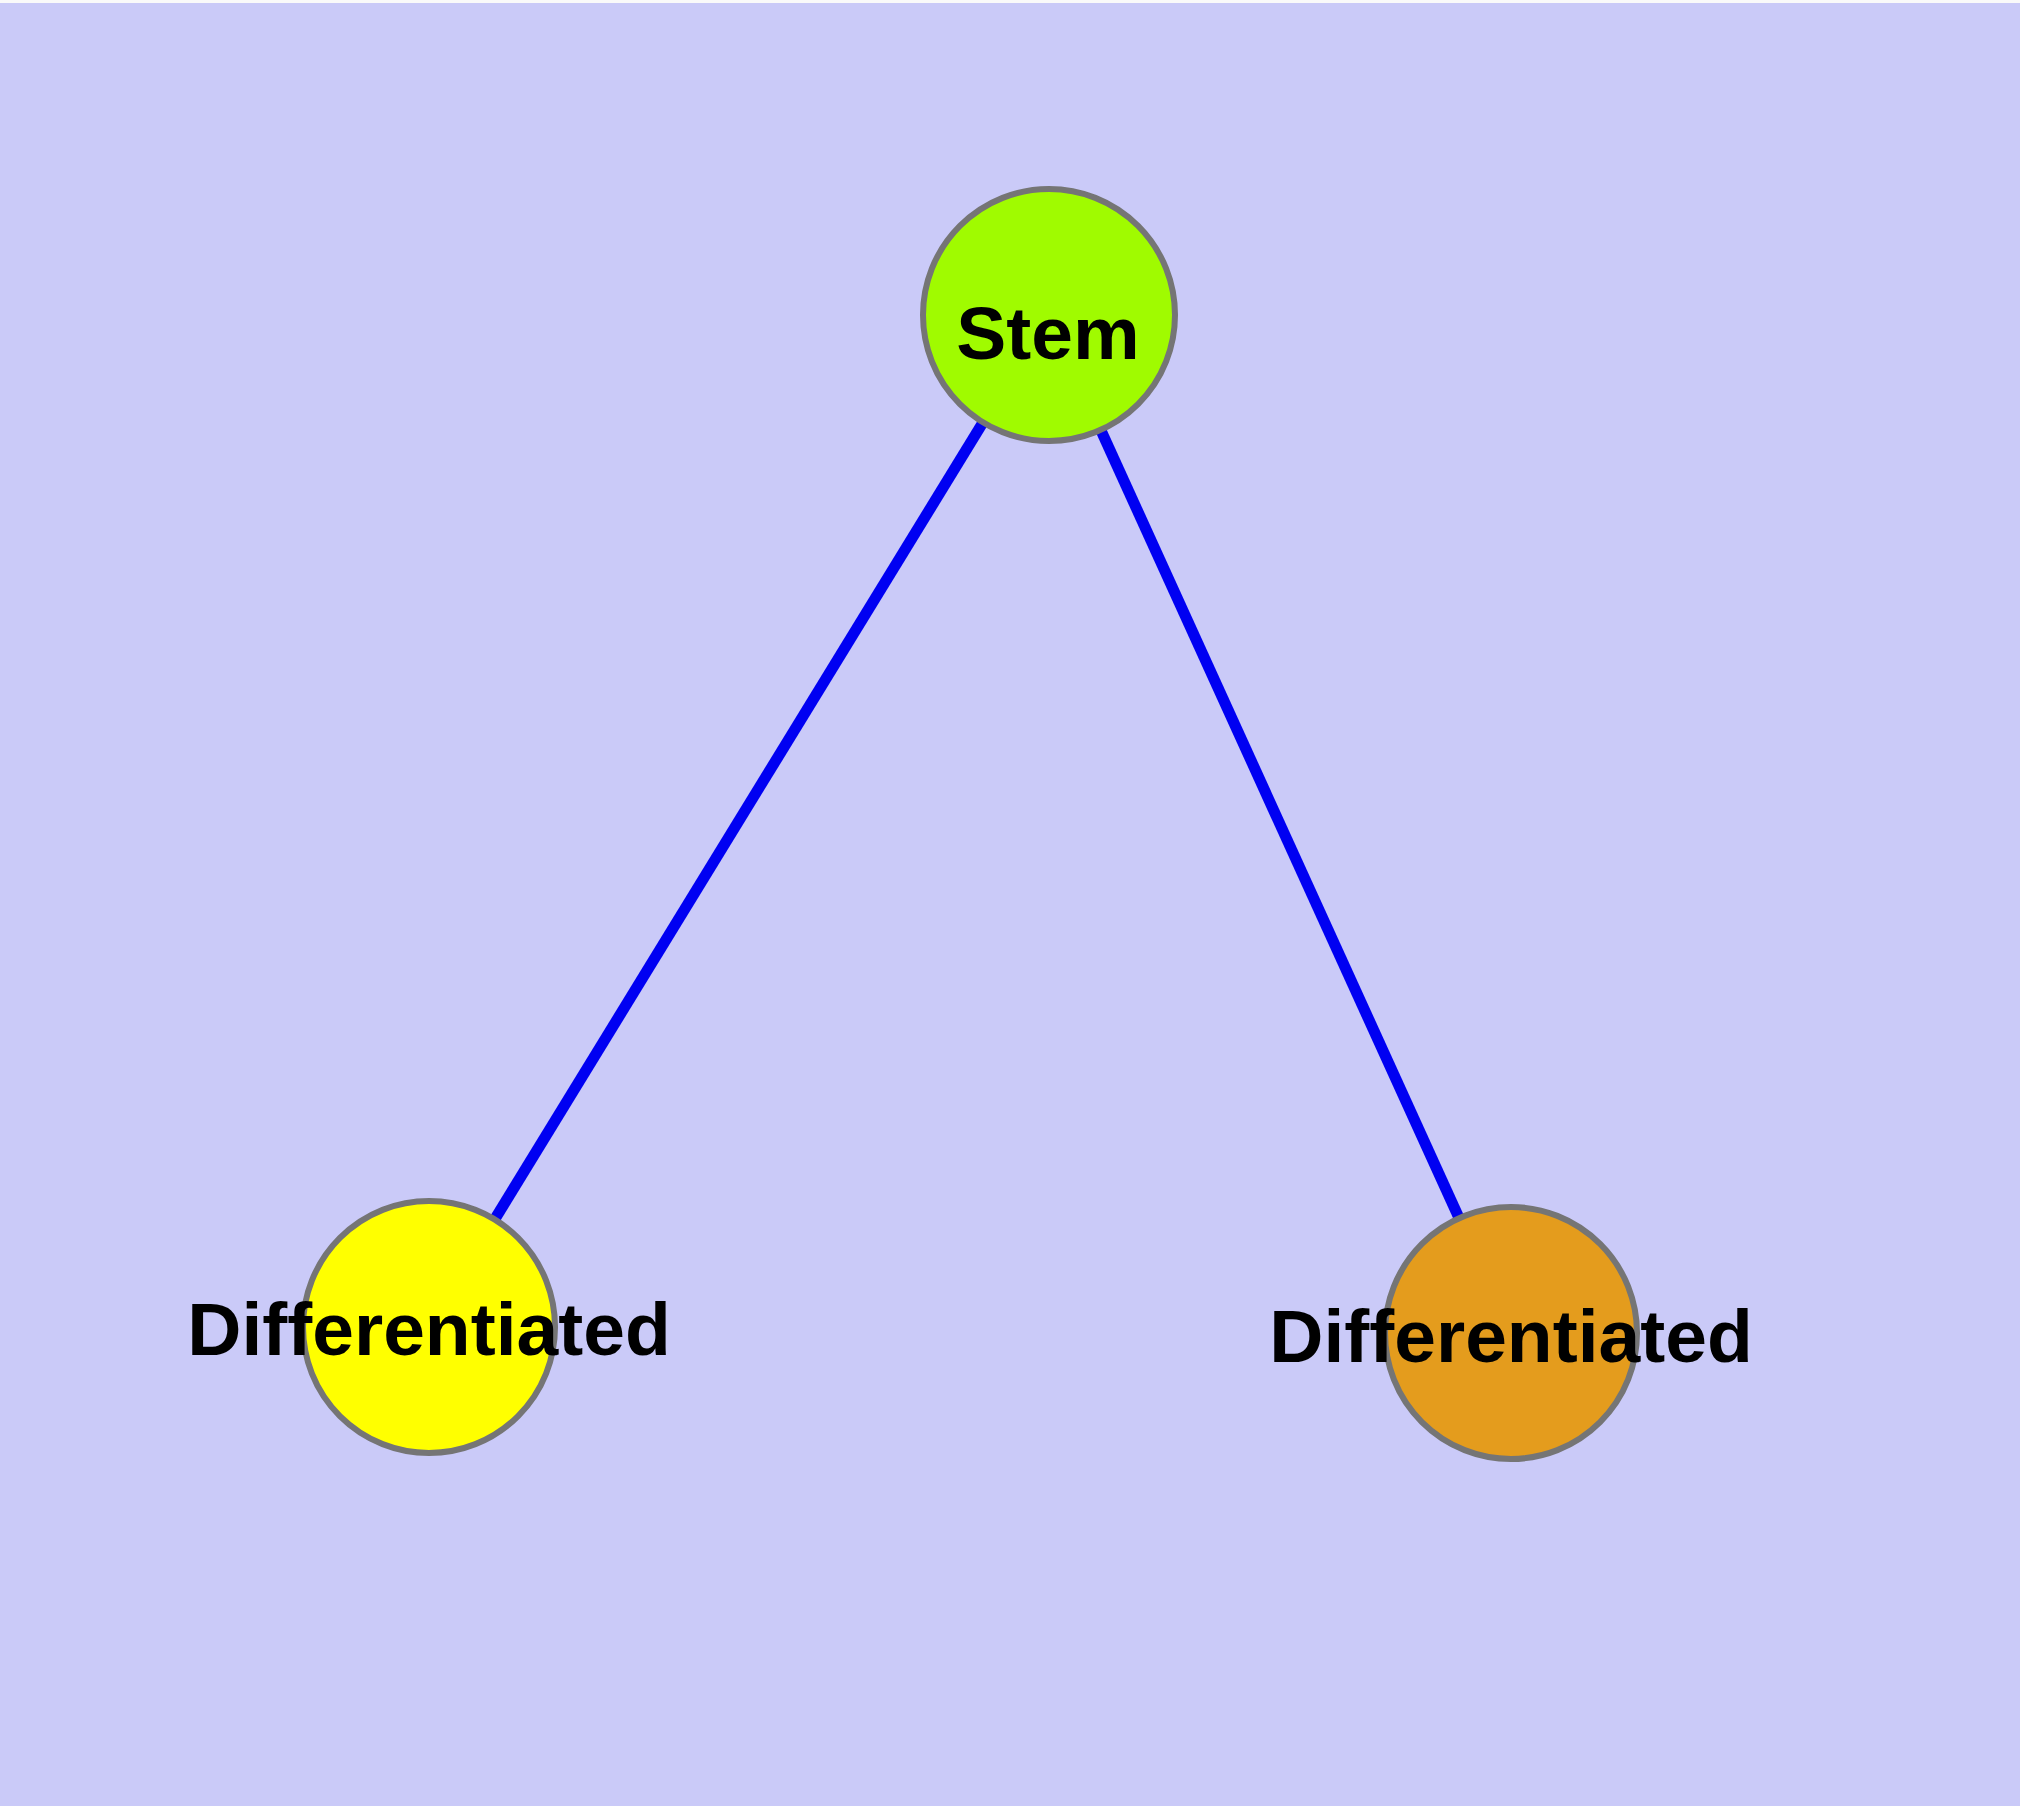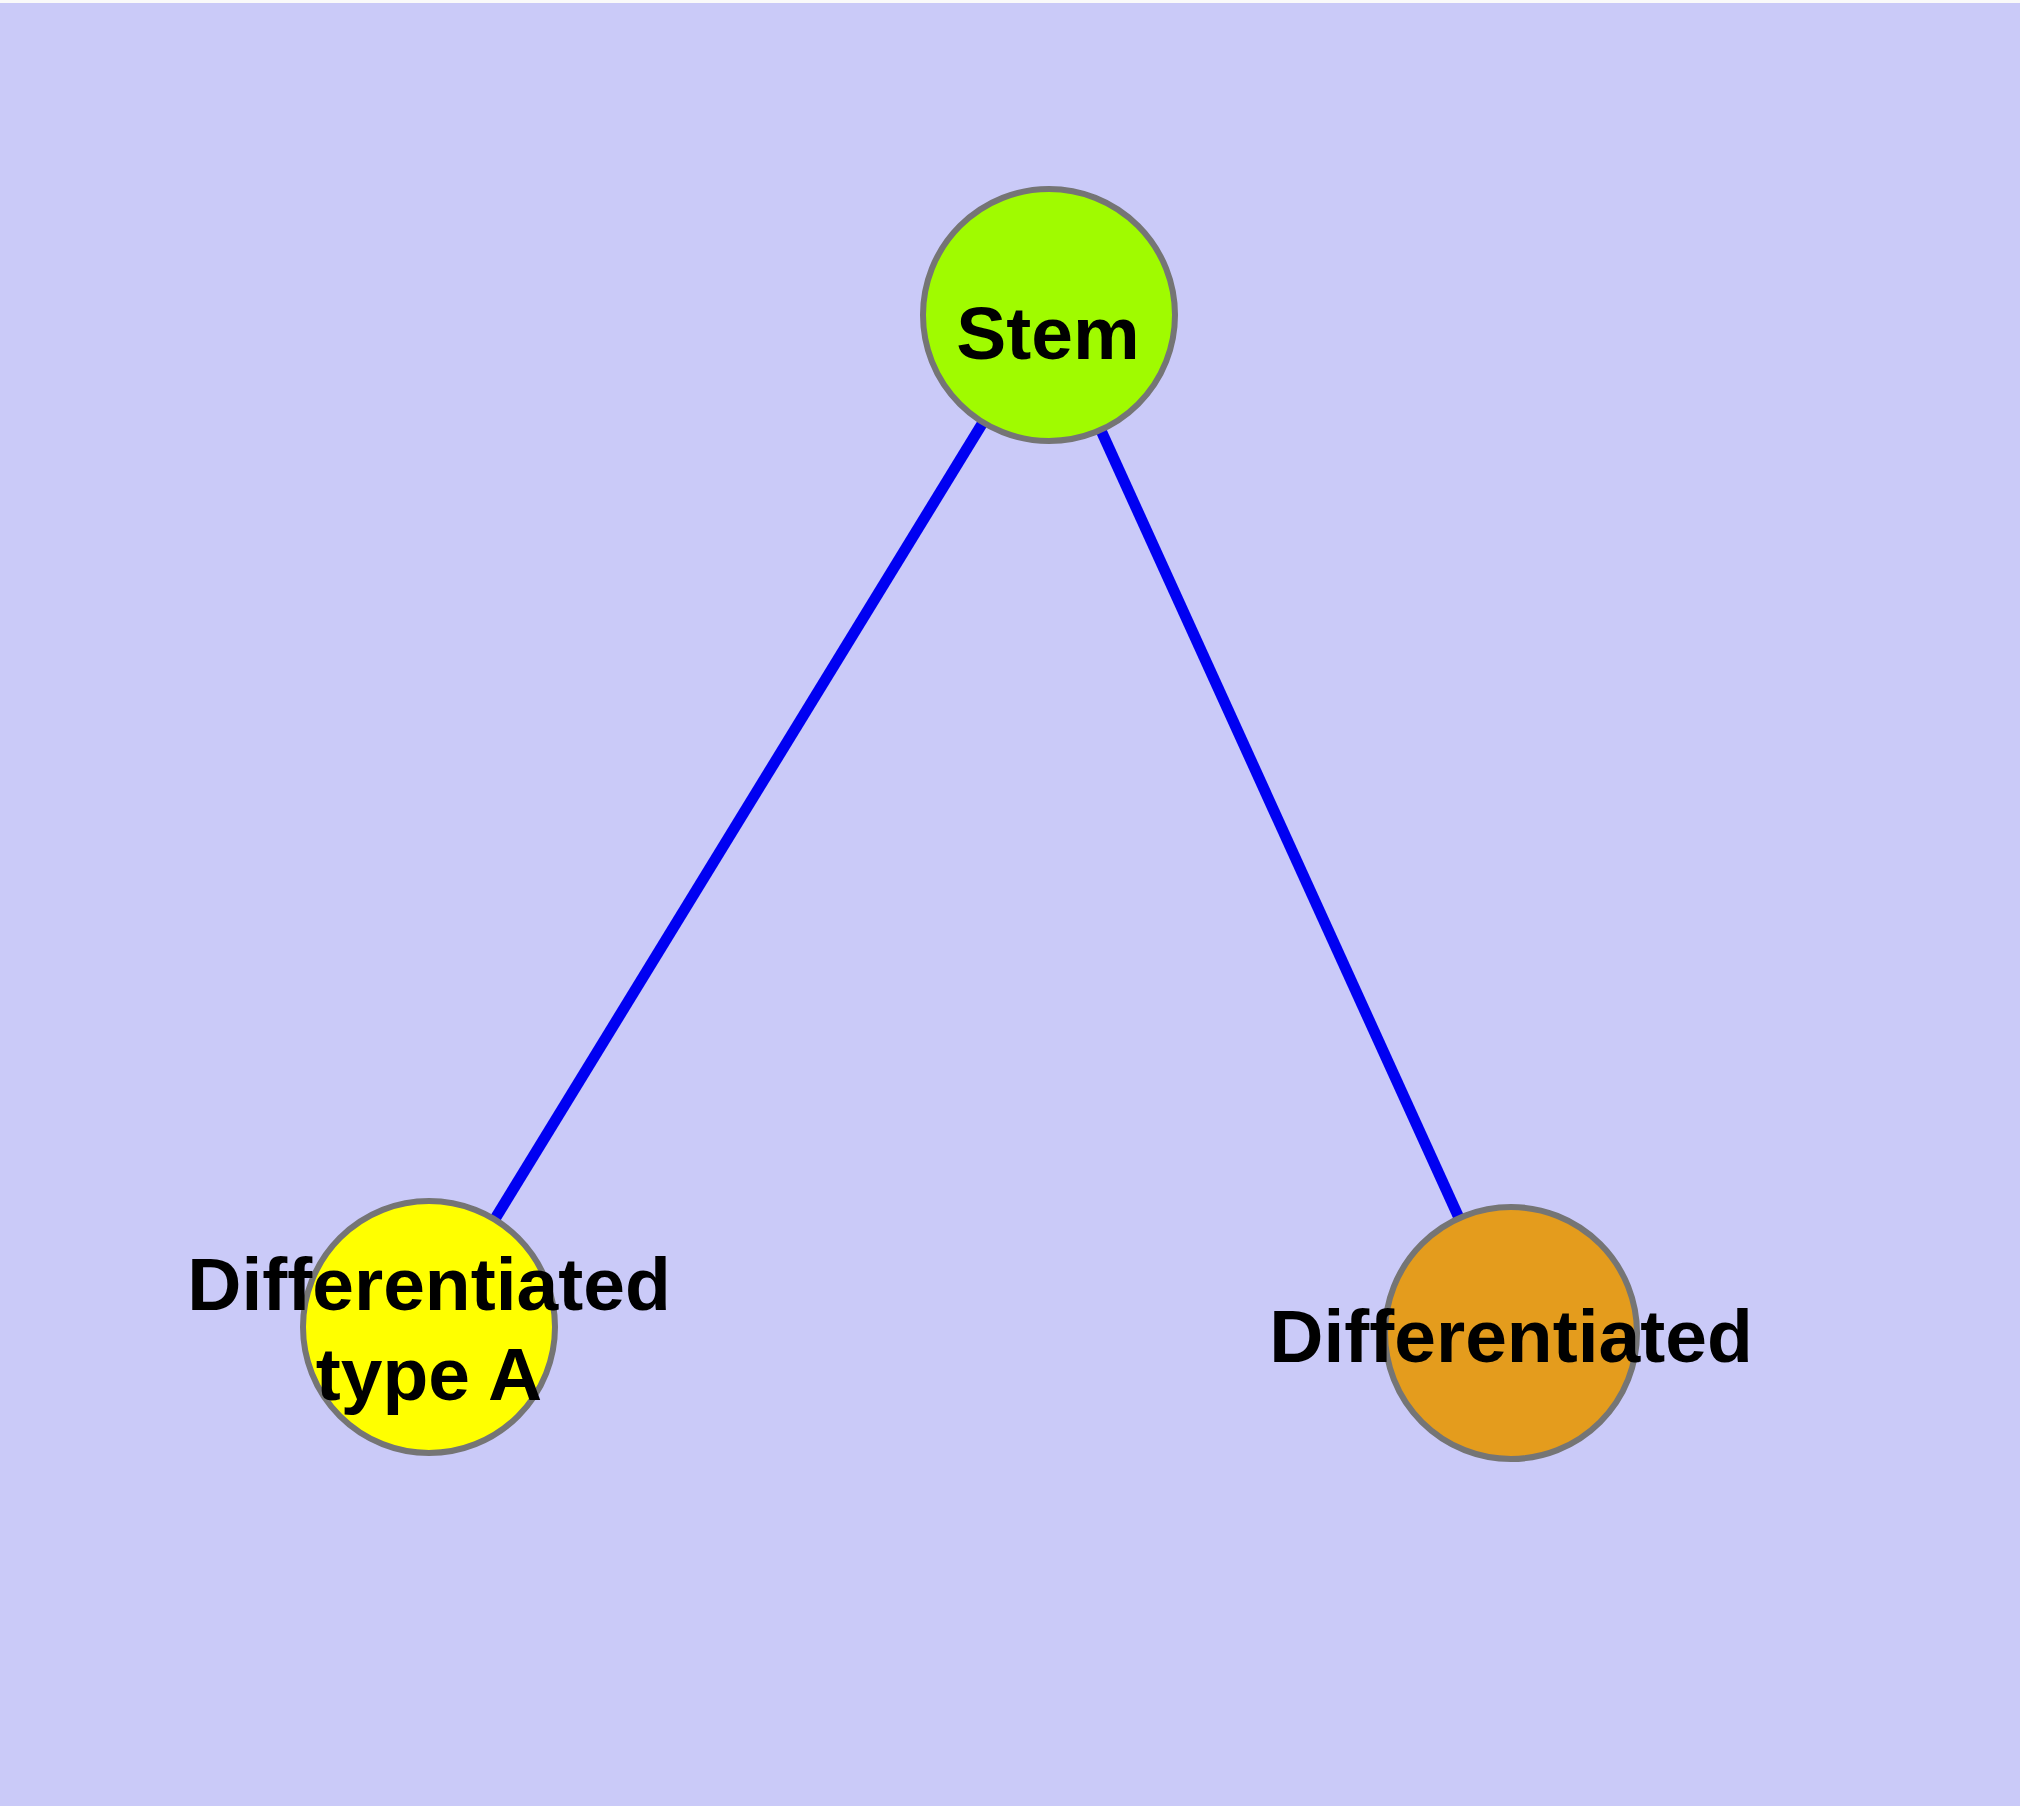--- a/index.html
+++ b/index.html
@@ -71,21 +71,20 @@
   <div class="node stem"></div>
   <div class="node diff-a"></div>
   <div class="node diff-b"></div>
 
   <div class="node-label stem-label">
     <div>Stem</div>
   </div>
 
   <div class="node-label diff-a-label">
     <div>Differentiated</div>
-    <div>type A</div>
   </div>
 
   <div class="node-label diff-b-label">
     <div>Differentiated</div>
   </div>
 
   <div class="edge-top-strip"></div>
   <div class="edge-bottom-strip"></div>
 
 </div>

